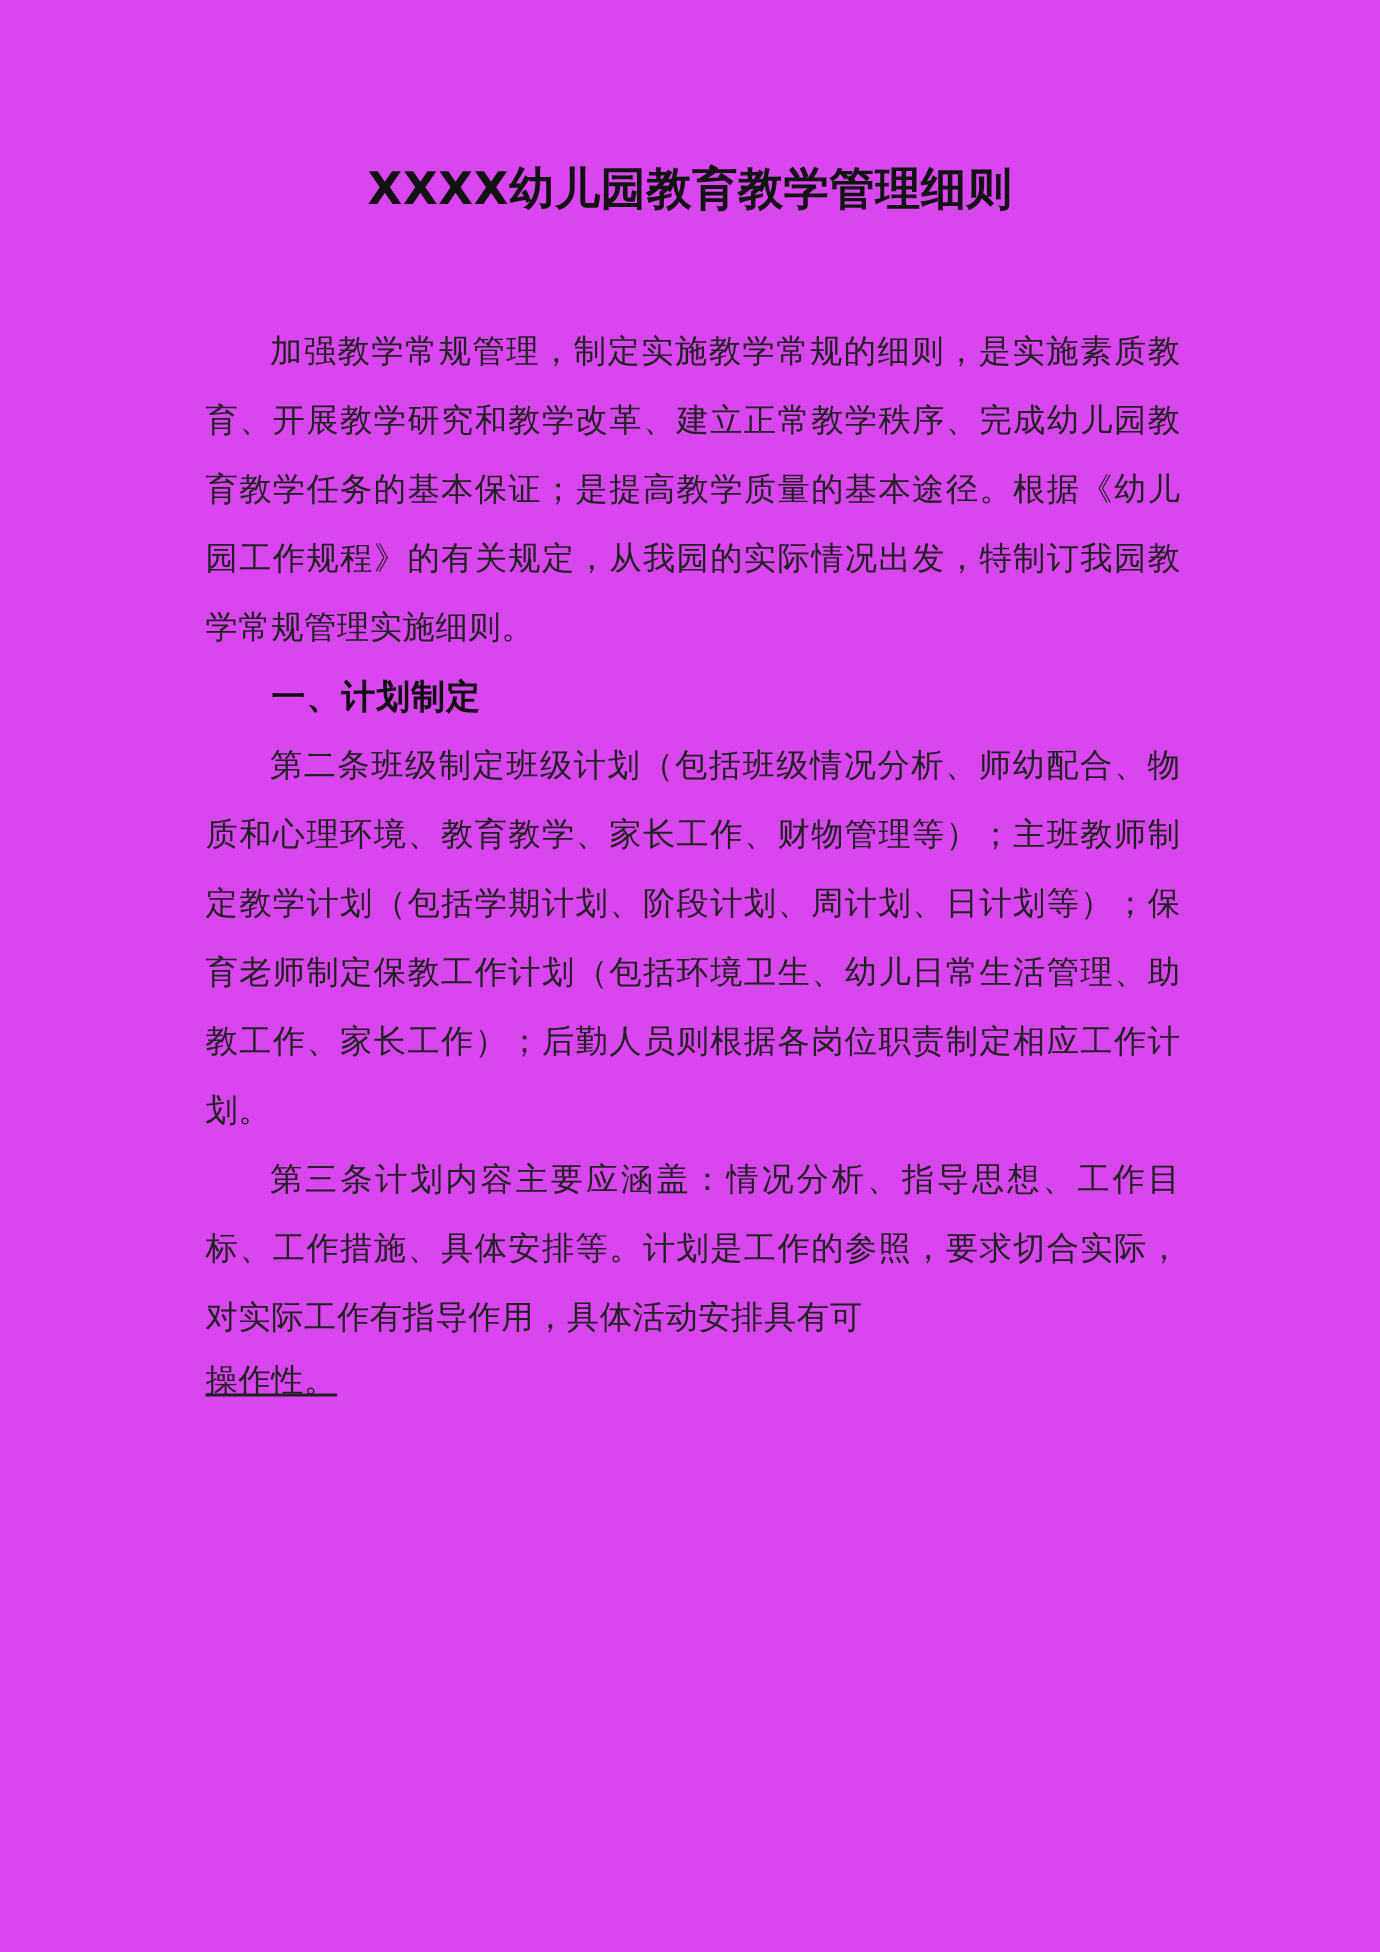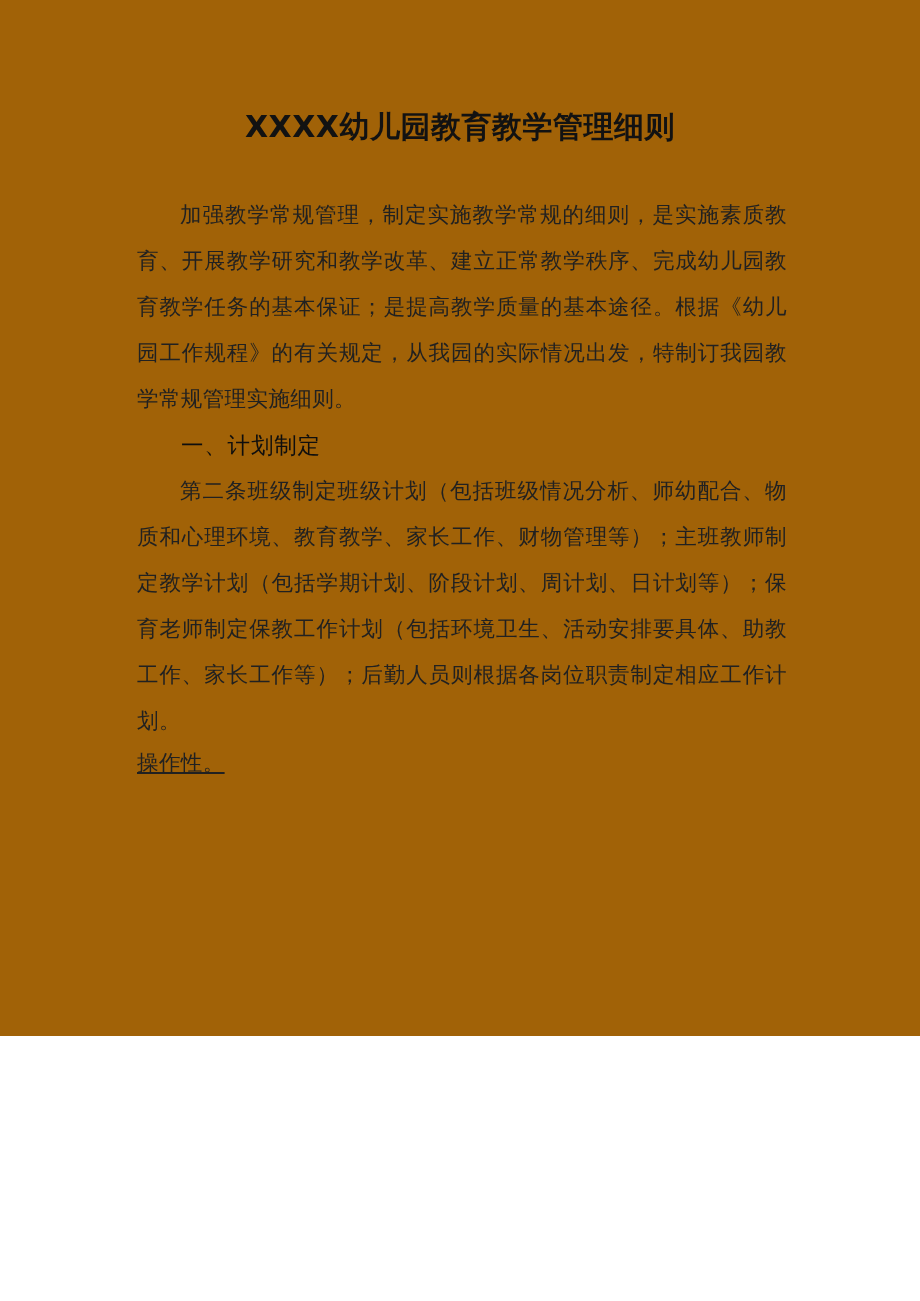--- a/index.html
+++ b/index.html
@@ -3,22 +3,22 @@
 <meta charset="utf-8">
 <style>
   html, body {
     margin: 0;
     padding: 0;
     background: #ffffff;
   }
   .page {
     position: relative;
     width: 920px;
-    height: 1036px;
-    background: #a16207;
+    height: 1301px;
+    background: #d946ef;
     overflow: hidden;
     font-family: "DejaVu Serif", "Liberation Serif", serif;
     color: #1b1b1b;
     -webkit-font-smoothing: antialiased;
   }
 
   
   .doc-title {
     position: absolute;
     top: 104px;
@@ -32,40 +32,40 @@
     font-family: "DejaVu Sans", "Liberation Sans", sans-serif;
     color: #121212;
     white-space: nowrap;
   }
 
   
   .body-block {
     position: absolute;
     left: 137px;
     width: 650px;
-    top: 192px;
+    top: 212px;
   }
 
   p.para {
     margin: 0;
     font-size: 21.5px;
     line-height: 46px;
     text-align: justify;
     text-justify: inter-character;
     text-indent: 43px;
     letter-spacing: 0.4px;
     color: #212121;
     font-family: "DejaVu Serif", "Liberation Serif", serif;
   }
 
   h2.section-heading {
     margin: 0;
     font-size: 22.5px;
     line-height: 46px;
-    font-weight: normal;
+    font-weight: bold;
     text-indent: 44px;
     letter-spacing: 0.8px;
     color: #0e0e0e;
     font-family: "DejaVu Sans", "Liberation Sans", sans-serif;
   }
 
   
   .tail-line {
     margin: 0;
     font-size: 21.5px;
@@ -89,20 +89,21 @@
 
   <div class="doc-title">XXXX幼儿园教育教学管理细则</div>
 
   <div class="body-block">
 
     <p class="para">加强教学常规管理，制定实施教学常规的细则，是实施素质教育、开展教学研究和教学改革、建立正常教学秩序、完成幼儿园教育教学任务的基本保证；是提高教学质量的基本途径。根据《幼儿园工作规程》的有关规定，从我园的实际情况出发，特制订我园教学常规管理实施细则。</p>
 
     <h2 class="section-heading">一、计划制定</h2>
 
 
-    <p class="para">第二条班级制定班级计划（包括班级情况分析、师幼配合、物质和心理环境、教育教学、家长工作、财物管理等）；主班教师制定教学计划（包括学期计划、阶段计划、周计划、日计划等）；保育老师制定保教工作计划（包括环境卫生、活动安排要具体、助教工作、家长工作等）；后勤人员则根据各岗位职责制定相应工作计划。</p>
+    <p class="para">第二条班级制定班级计划（包括班级情况分析、师幼配合、物质和心理环境、教育教学、家长工作、财物管理等）；主班教师制定教学计划（包括学期计划、阶段计划、周计划、日计划等）；保育老师制定保教工作计划（包括环境卫生、幼儿日常生活管理、助教工作、家长工作）；后勤人员则根据各岗位职责制定相应工作计划。</p>
 
+    <p class="para">第三条计划内容主要应涵盖：情况分析、指导思想、工作目标、工作措施、具体安排等。计划是工作的参照，要求切合实际，对实际工作有指导作用，具体活动安排具有可</p>
 
     <p class="tail-line">操作性。</p>
 
   </div>
 
 </div>
 
 </body></html>

